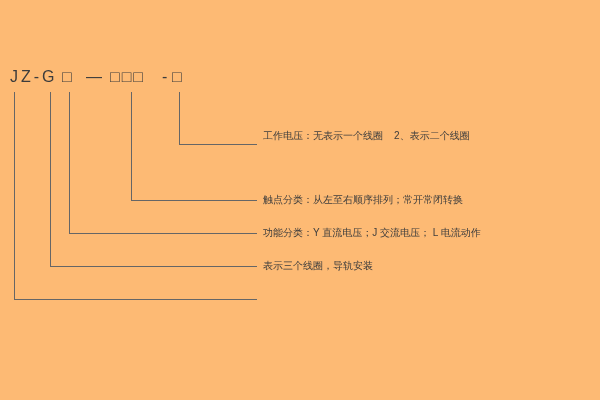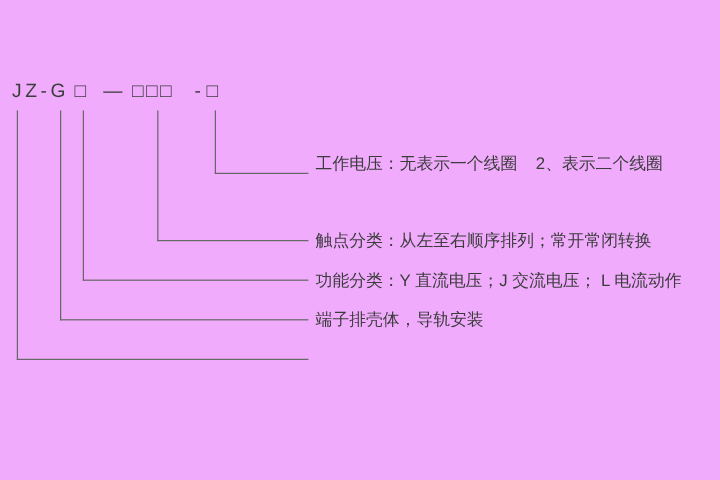--- a/index.html
+++ b/index.html
@@ -4,21 +4,21 @@
 <style>
   html, body {
     margin: 0;
     padding: 0;
     background: #ffffff;
   }
   .canvas {
     position: relative;
     width: 600px;
     height: 400px;
-    background: #f0abfc;
+    background: #fdba74;
     font-family: "Liberation Sans", "DejaVu Sans", sans-serif;
     color: #3c3c3c;
     overflow: hidden;
   }
   .model {
     position: absolute;
     left: 0;
     top: 68px;
     height: 22px;
     font-size: 16px;
@@ -33,21 +33,21 @@
   .model .boxes {
     letter-spacing: 2px;
   }
   .leader {
     position: absolute;
     border-left: 1px solid #666666;
     border-bottom: 1px solid #666666;
   }
   .label {
     position: absolute;
-    font-size: 14px;
+    font-size: 10px;
     line-height: 16px;
     white-space: pre;
     color: #3c3c3c;
   }
 </style>
 </head>
 <body>
 
 <div class="canvas">
 
@@ -62,15 +62,15 @@
 
   <div class="leader" style="left:179px; top:92px; width:77px;  height:52px"></div>
   <div class="leader" style="left:131px; top:92px; width:125px; height:108px"></div>
   <div class="leader" style="left:69px;  top:92px; width:187px; height:141px"></div>
   <div class="leader" style="left:50px;  top:92px; width:206px; height:174px"></div>
   <div class="leader" style="left:14px;  top:92px; width:242px; height:207px"></div>
 
   <div class="label" style="left:263px; top:128px">工作电压：无表示一个线圈    2、表示二个线圈</div>
   <div class="label" style="left:263px; top:225px">功能分类：Y 直流电压；J 交流电压； L 电流动作</div>
   <div class="label" style="left:263px; top:192px">触点分类：从左至右顺序排列；常开常闭转换</div>
-  <div class="label" style="left:263px; top:258px">端子排壳体，导轨安装</div>
+  <div class="label" style="left:263px; top:258px">表示三个线圈，导轨安装</div>
 
 </div>
 
 </body></html>

